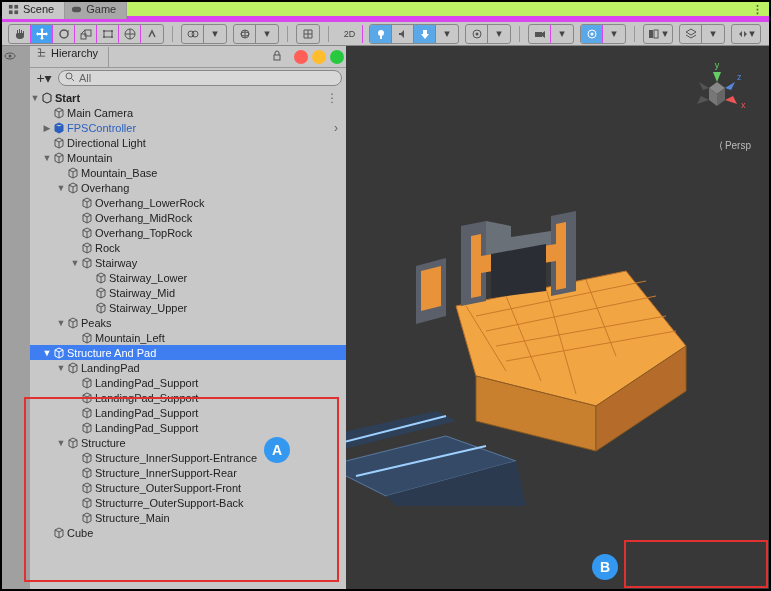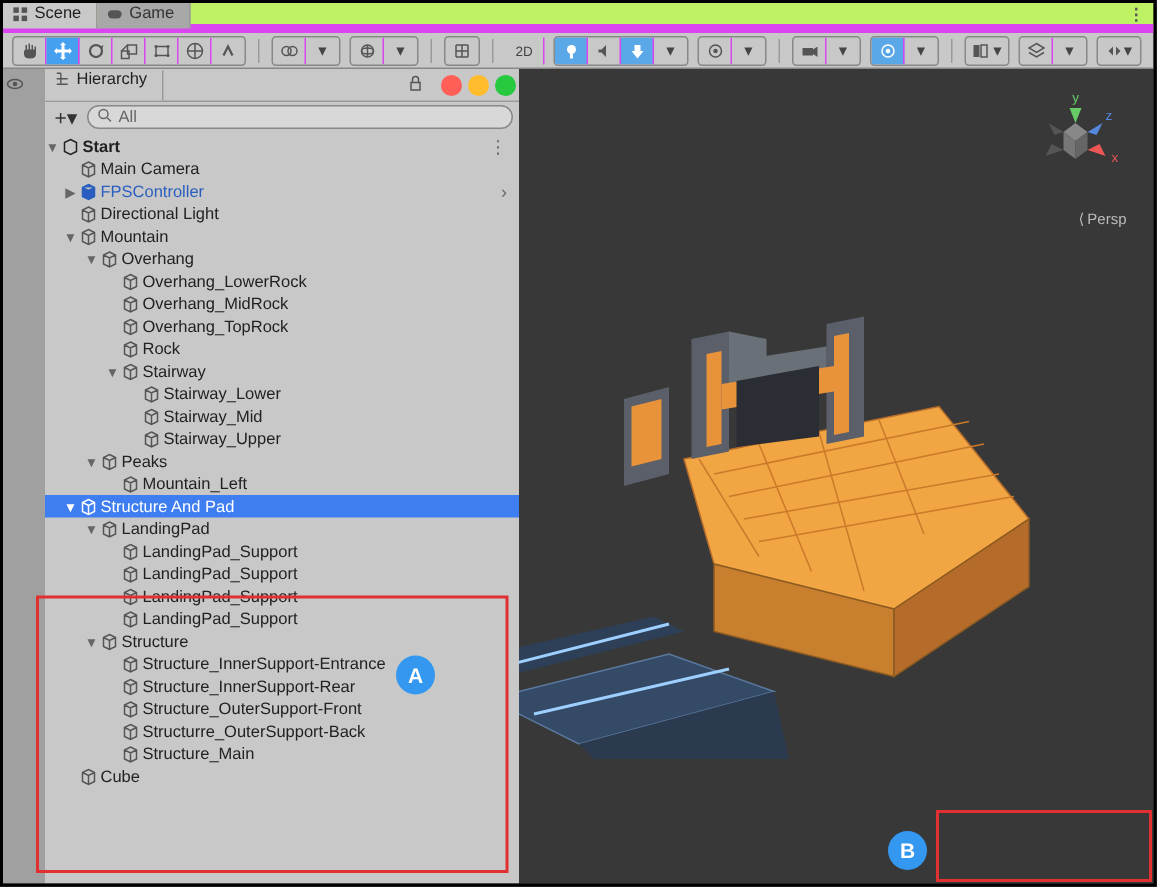--- a/index.html
+++ b/index.html
@@ -511,20 +511,29 @@
           <span class="indent" style="width:12px"></span>
           <span class="arrow">▼</span>
           <span class="cube-ic">
             <svg viewBox="0 0 12 12">
               <path d="M6 1 L10 3 L10 9 L6 11 L2 9 L2 3 Z M2 3 L6 5 L10 3 M6 5 L6 11" fill="none" stroke="#555"></path>
             </svg>
           </span>
           <span>Mountain</span>
         </div>
       <div class="tree-row">
+          <span class="indent" style="width:36px"></span>
+          <span class="cube-ic">
+            <svg viewBox="0 0 12 12">
+              <path d="M6 1 L10 3 L10 9 L6 11 L2 9 L2 3 Z M2 3 L6 5 L10 3 M6 5 L6 11" fill="none" stroke="#555"></path>
+            </svg>
+          </span>
+          <span>Mountain_Base</span>
+        </div>
+      <div class="tree-row">
           <span class="indent" style="width:26px"></span>
           <span class="arrow">▼</span>
           <span class="cube-ic">
             <svg viewBox="0 0 12 12">
               <path d="M6 1 L10 3 L10 9 L6 11 L2 9 L2 3 Z M2 3 L6 5 L10 3 M6 5 L6 11" fill="none" stroke="#555"></path>
             </svg>
           </span>
           <span>Overhang</span>
         </div>
       <div class="tree-row">

